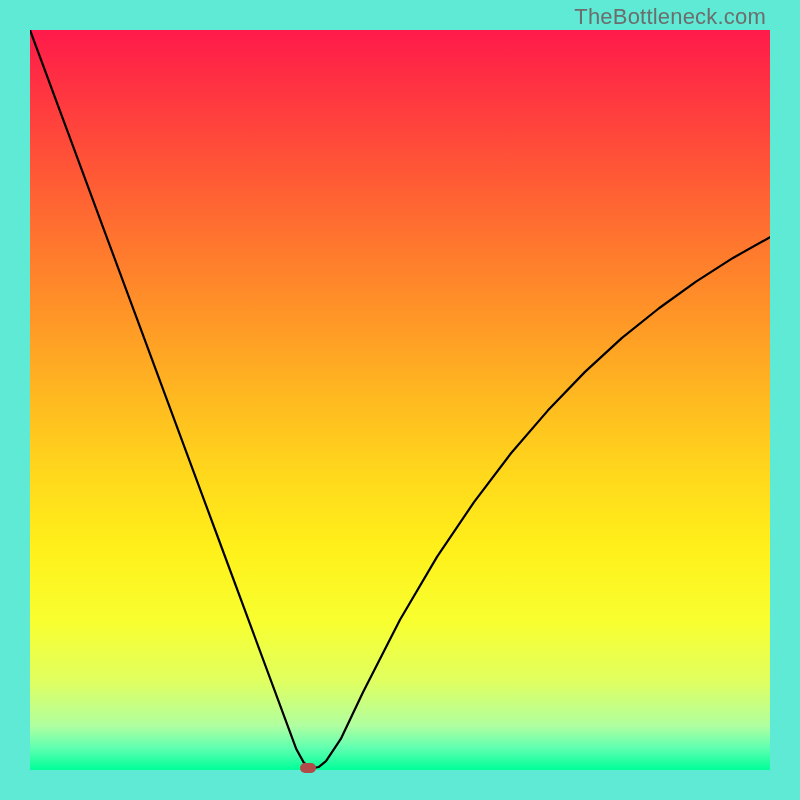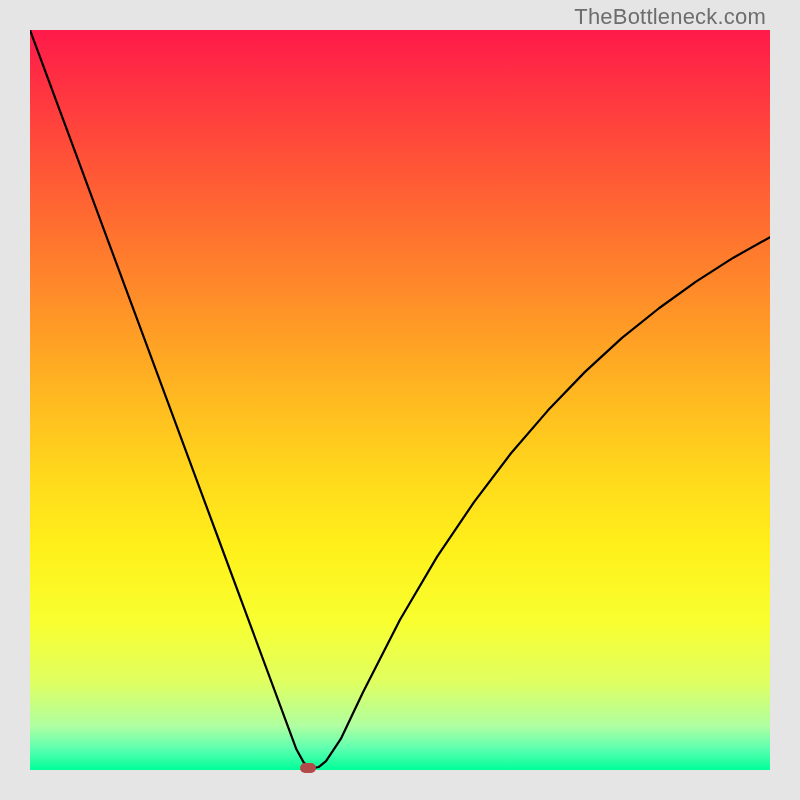--- a/index.html
+++ b/index.html
@@ -1,21 +1,21 @@
 <!DOCTYPE html>
 <html><head>
 <meta charset="utf-8">
 <style>
   * { margin: 0; padding: 0; box-sizing: border-box; }
   html, body { width: 800px; height: 800px; overflow: hidden; background: #000; }
   .frame {
     position: relative;
     width: 800px;
     height: 800px;
-    background: #e5e5e5;
+    background: #5eead4;
   }
   .plot-area {
     position: absolute;
     left: 30px;
     top: 30px;
     width: 740px;
     height: 740px;
     background: linear-gradient(to bottom,
       #ff1a4a 0%,
       #ff3a3f 10%,

